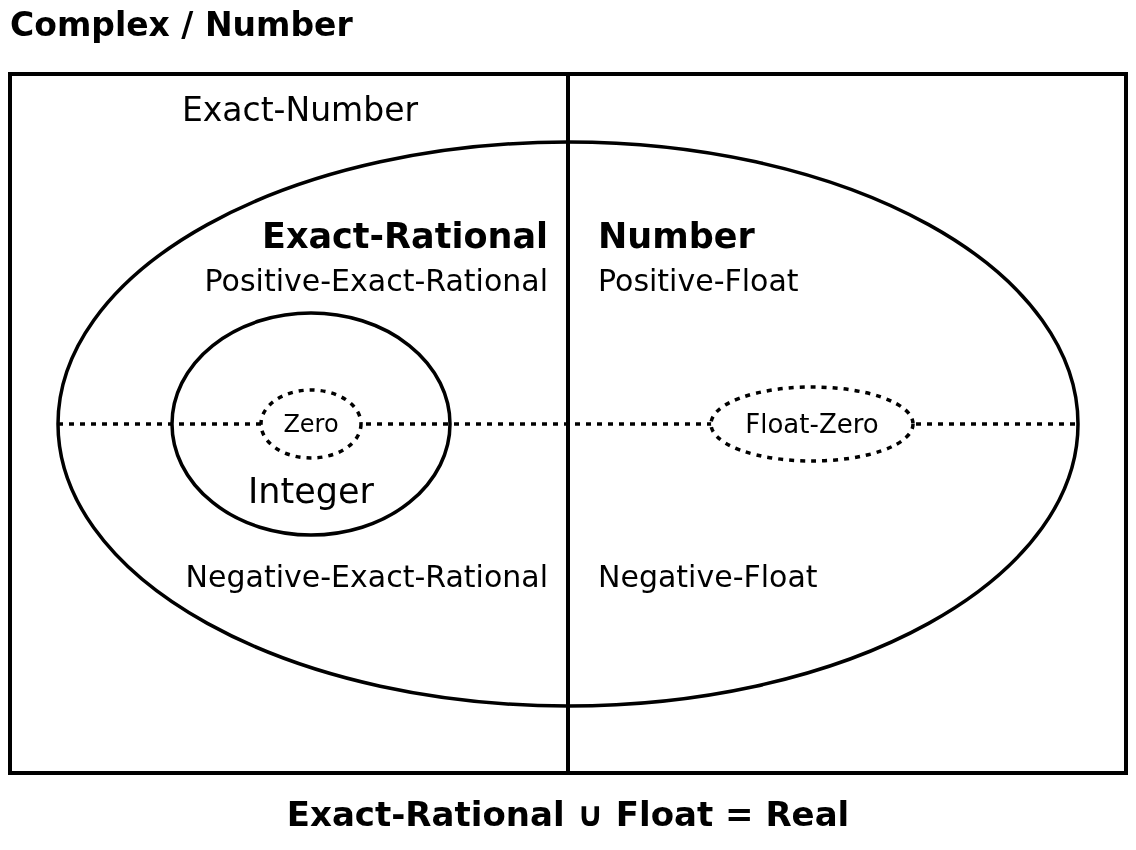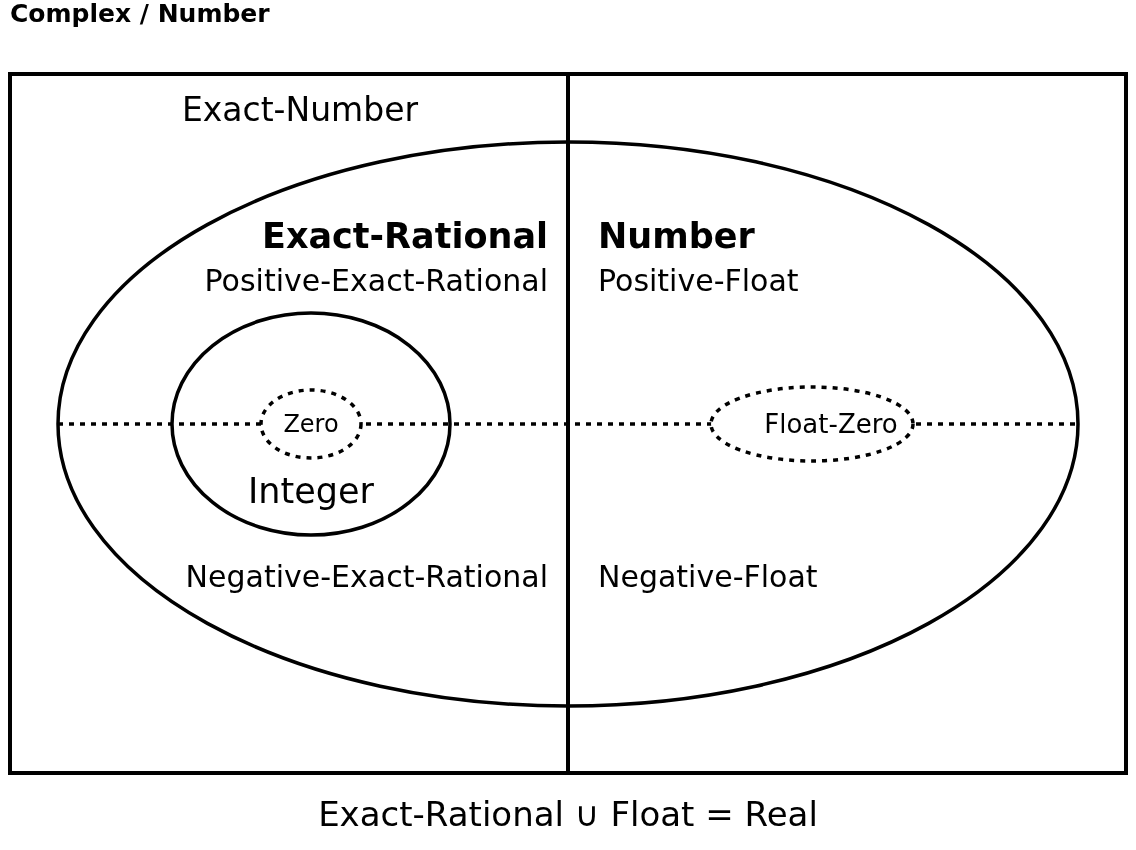--- a/index.html
+++ b/index.html
@@ -21,22 +21,22 @@
     left: 0;
     top: 0;
   }
   .label {
     position: absolute;
     white-space: nowrap;
     line-height: 1.1;
   }
   .title {
     left: 10px;
-    top: 0;
-    font-size: 25px;
+    top: 7px;
+    font-size: 33px;
     font-weight: bold;
   }
   .header {
     top: 92px;
     width: 560px;
     text-align: center;
     font-size: 33px;
     padding-left: 12px;
   }
   .header-left  { left: 8px; }
@@ -62,29 +62,28 @@
   }
   .integer-label {
     left: 311px;
     top: 491px;
     font-size: 35px;
   }
   .float-zero-label {
     left: 812px;
     top: 424px;
     font-size: 26px;
-    margin-left: 19px;
   }
   .caption {
     left: 0;
     top: 796px;
     width: 1136px;
     text-align: center;
     font-size: 34px;
-    font-weight: normal;
+    font-weight: bold;
   }
 </style>
 </head>
 <body>
 
 <div class="canvas">
 
   <svg class="shapes" width="1136" height="850" viewBox="0 0 1136 850">
 
     <rect x="10" y="74" width="1116" height="699" fill="none" stroke="#000000" stroke-width="4"></rect>

